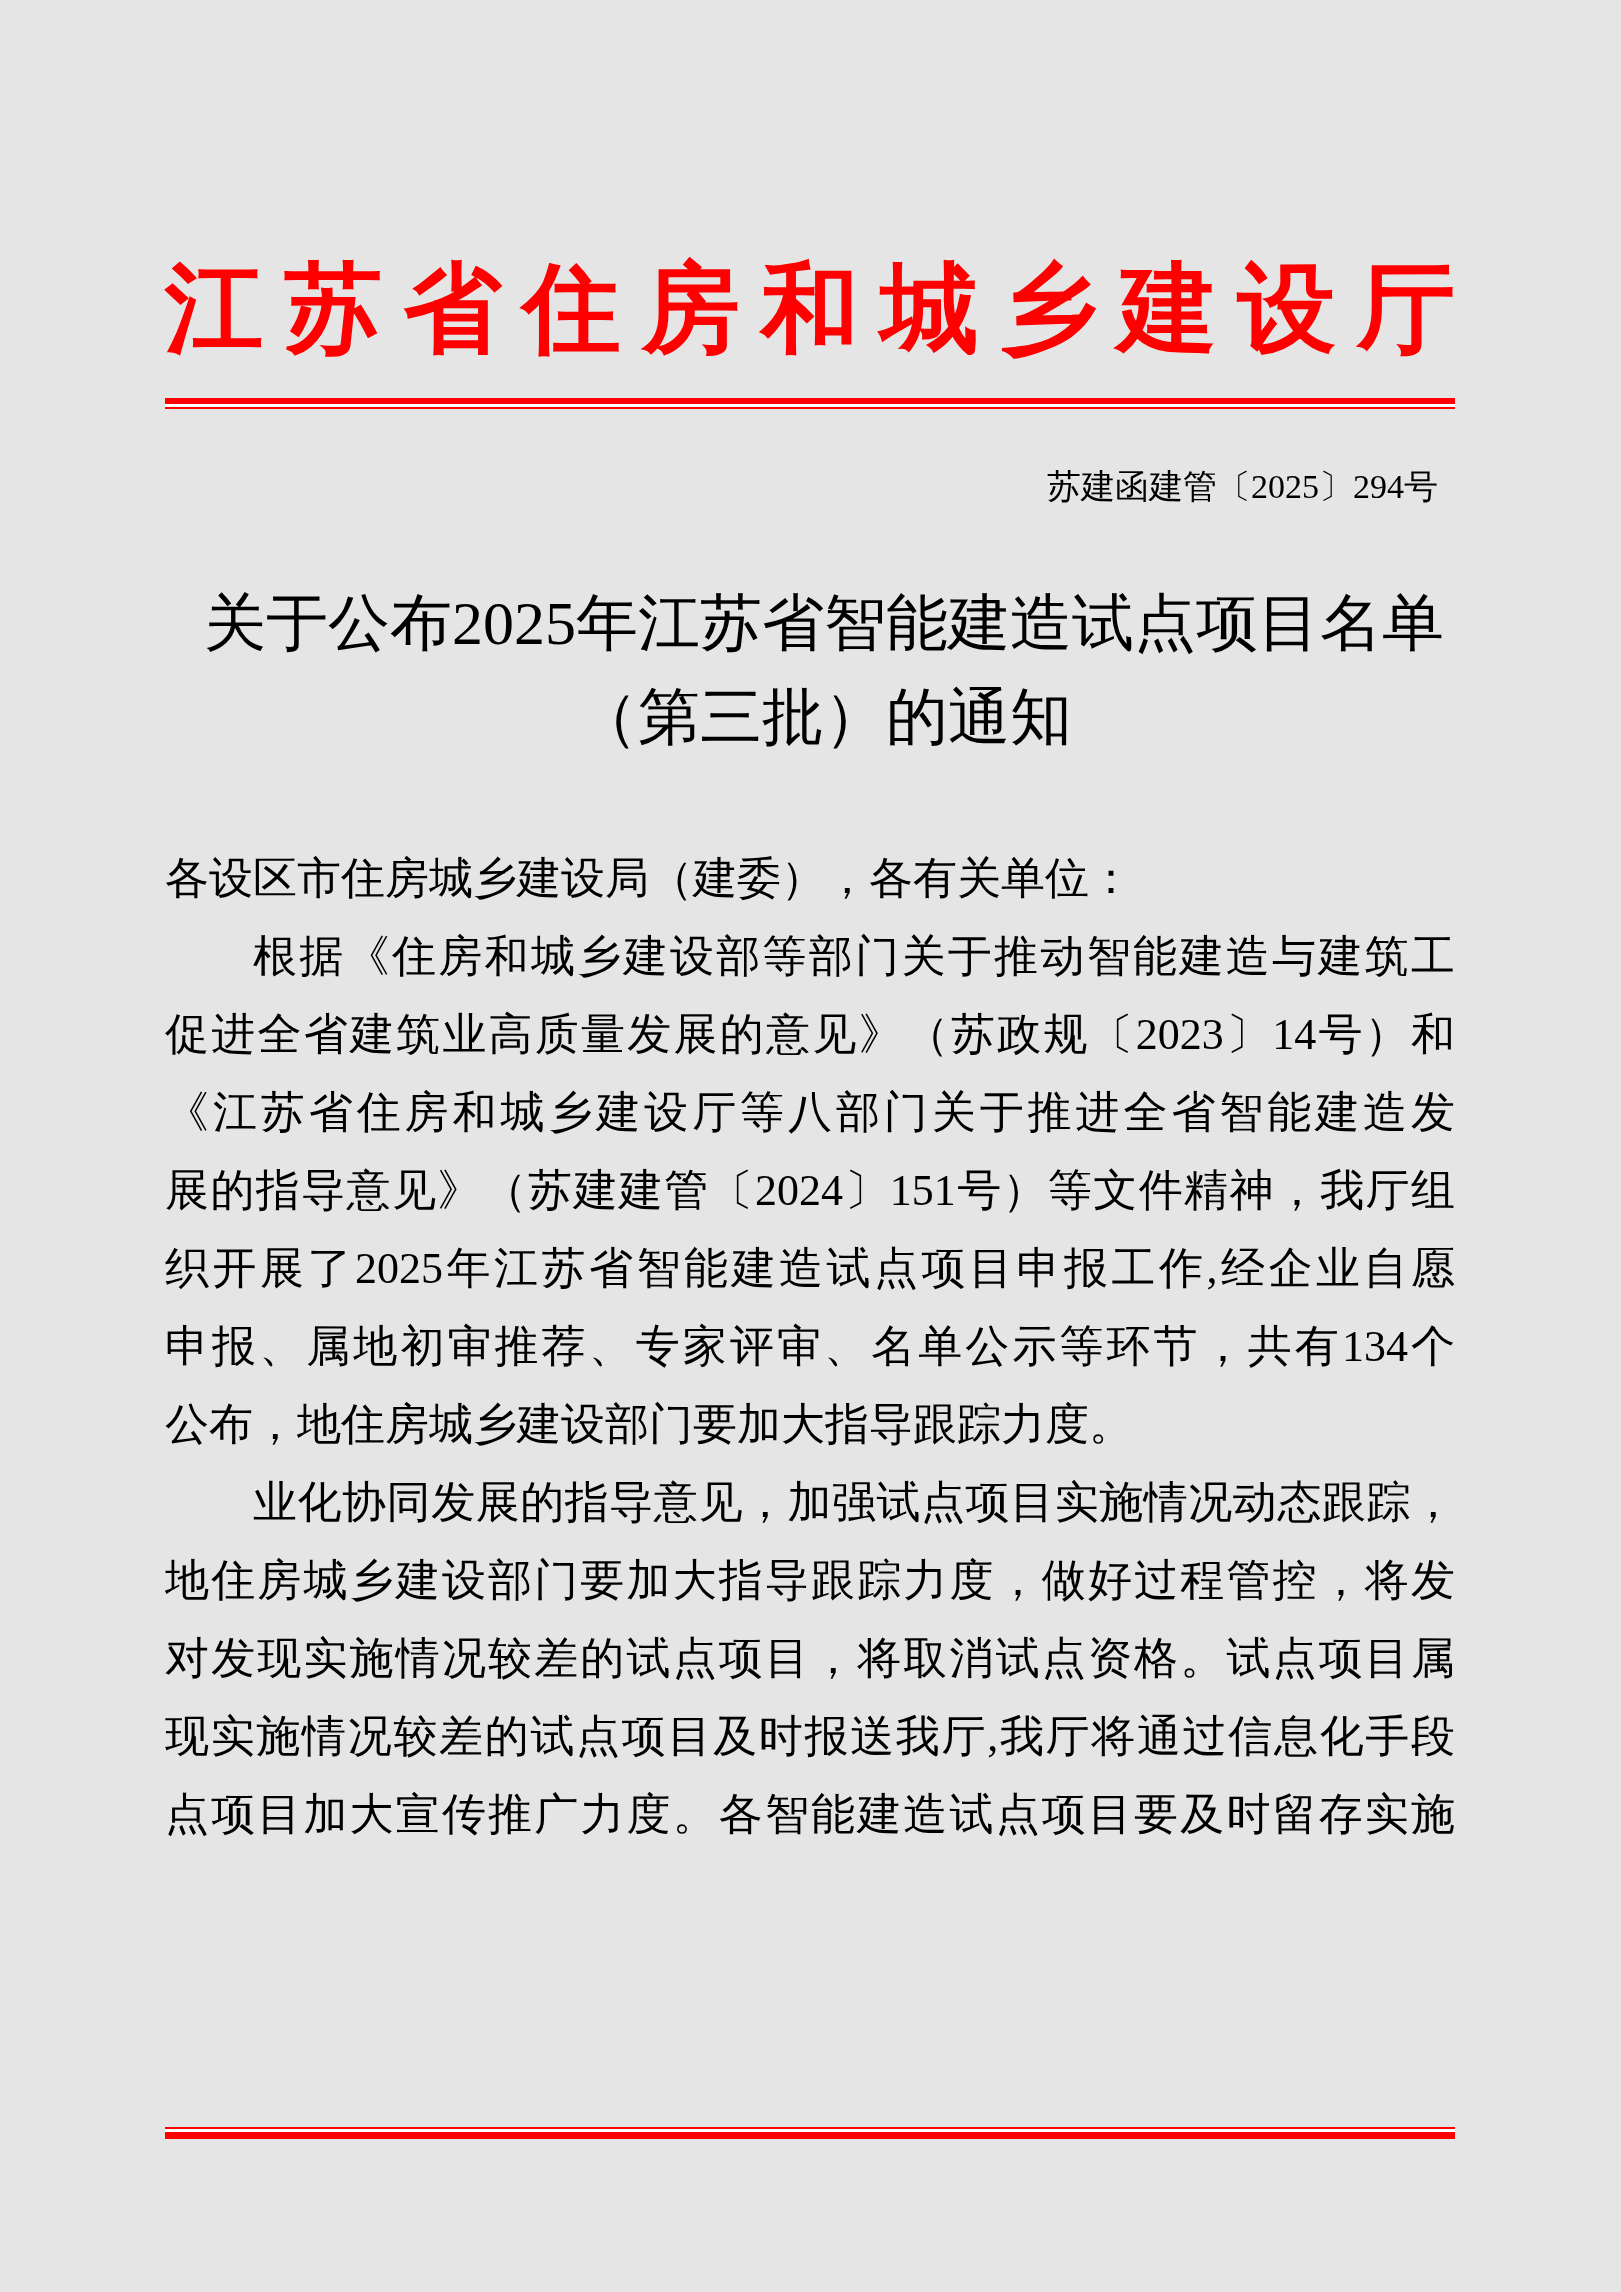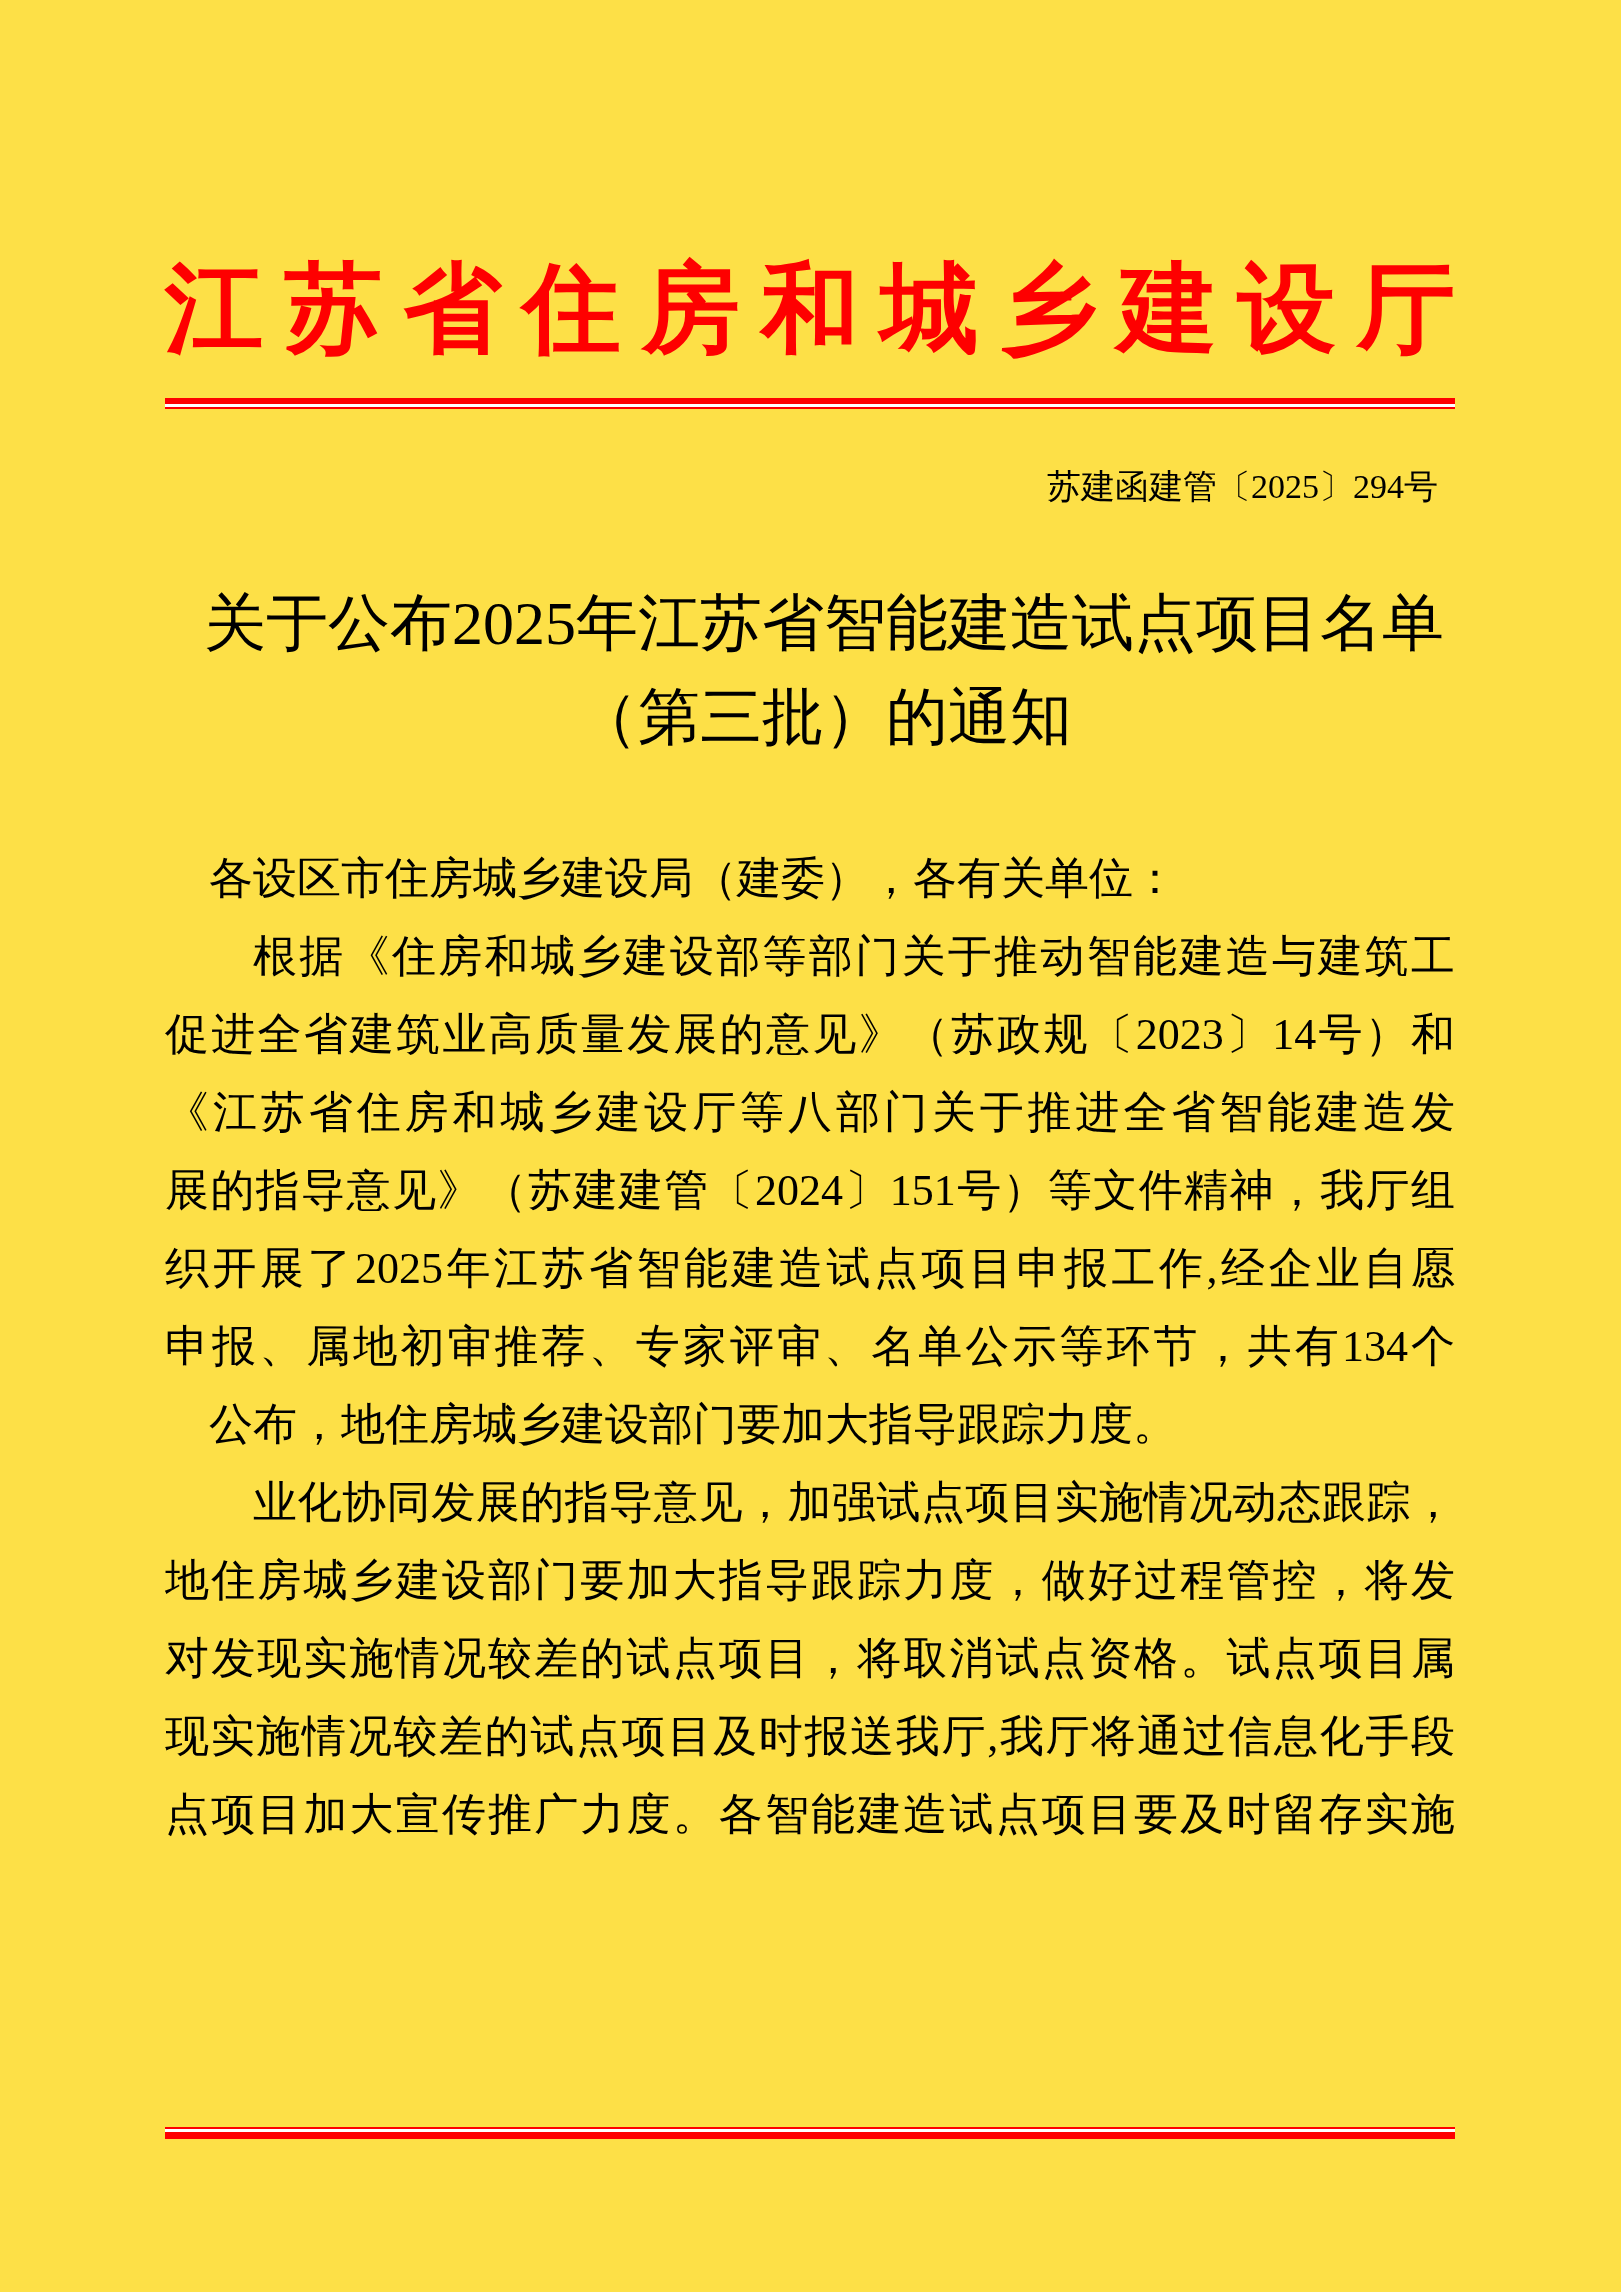--- a/index.html
+++ b/index.html
@@ -8,21 +8,21 @@
     font-family: "Liberation Serif", serif;
     width: 1621px;
     height: 2293px;
     position: relative;
     overflow: hidden;
   }
   .page {
     position: absolute;
     left: 0; top: 0;
     width: 1621px; height: 2293px;
-    background: #fde047;
+    background: #e5e5e5;
     padding-left: 28px;
   }
   
   .agency-title {
     position: absolute;
     left: 165px; top: 245px;
     width: 1290px;
     font-size: 98px;
     font-weight: bold;
     line-height: 129px;
@@ -82,21 +82,20 @@
   }
   .body-text .line {
     text-align: justify;
     text-align-last: justify;
     height: 78px;
     overflow: hidden;
   }
   .body-text .line.no-stretch {
     text-align: left;
     text-align-last: left;
-    margin-left: 44px;
   }
   .body-text .line.indent { text-indent: 2em; }
 </style>
 </head>
 <body>
 
 <div class="page">
 
   <div class="agency-title">江苏省住房和城乡建设厅</div>
 

